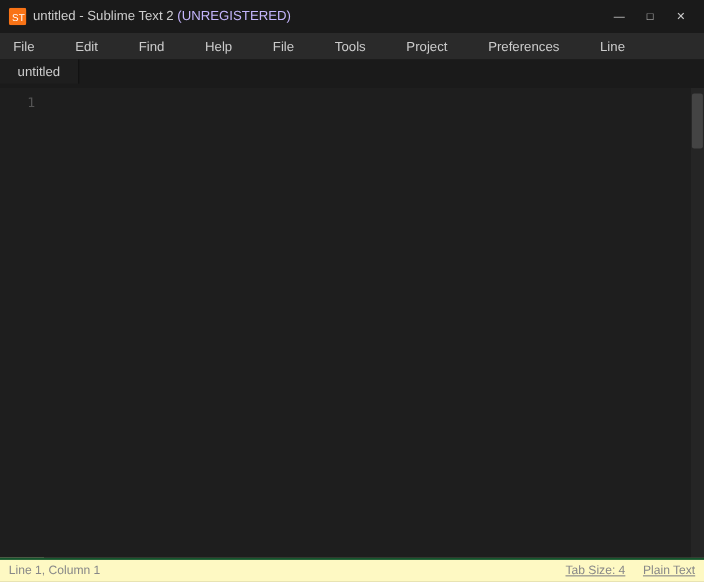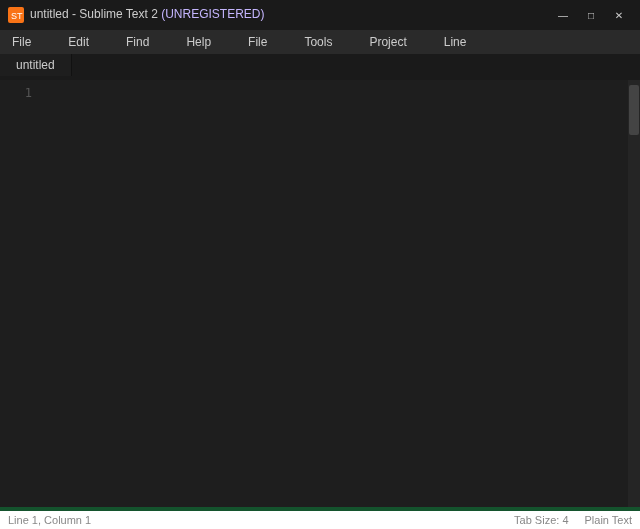--- a/index.html
+++ b/index.html
@@ -163,41 +163,42 @@
       height: 50px;
       background: #444444;
       margin: 1px;
       border-radius: 2px;
       position: absolute;
       top: 4px;
     }
 
     
     #status-bar {
-      background: #ffffff;
+      background: #fef9c3;
       height: 22px;
       display: flex;
       align-items: center;
       justify-content: space-between;
       padding: 0 8px;
       flex-shrink: 0;
-      border-top: 4px solid #14532d;
+      border-top: 2px solid #14532d;
     }
 
     #status-left {
       color: #888888;
       font-size: 11px;
     }
 
     #status-right {
       display: flex;
       align-items: center;
       gap: 16px;
       color: #888888;
       font-size: 11px;
+      text-decoration: underline;
     }
   </style>
 </head>
 <body>
 
 <div id="title-bar">
   <div id="title-left">
     <svg id="app-icon" viewBox="0 0 16 16" xmlns="http://www.w3.org/2000/svg">
       <rect width="16" height="16" fill="#f97316" rx="2"></rect>
       <text x="3" y="12" font-size="9" fill="white" font-family="sans-serif">ST</text>
@@ -214,20 +215,21 @@
 </div>
 
 <div id="menu-bar">
   <div class="menu-item">File</div>
   <div class="menu-item">Edit</div>
   <div class="menu-item">Find</div>
   <div class="menu-item">Help</div>
   <div class="menu-item">File</div>
   <div class="menu-item">Tools</div>
   <div class="menu-item">Project</div>
+  <div class="menu-item">Preferences</div>
   <div class="menu-item">Line</div>
 </div>
 
 <div id="tab-bar">
   <div class="tab active">untitled</div>
 </div>
 
 <div id="editor-container">
   <div id="gutter">
     <div class="line-number">1</div>

